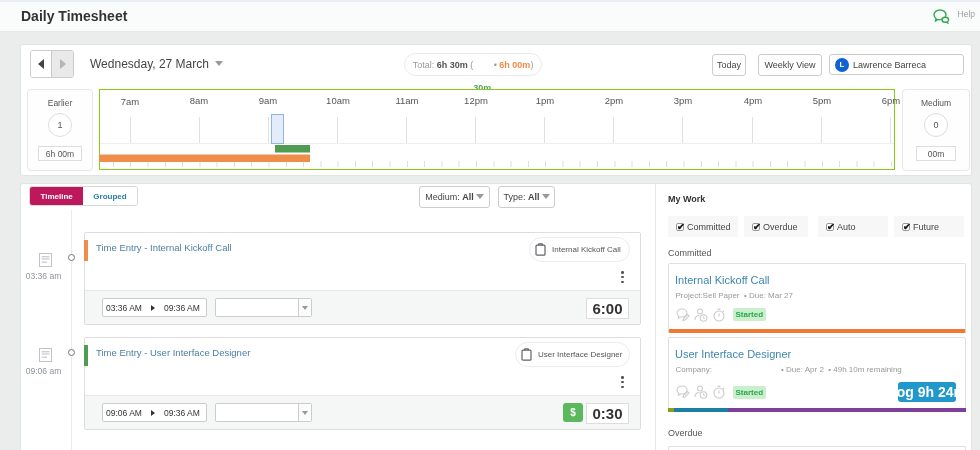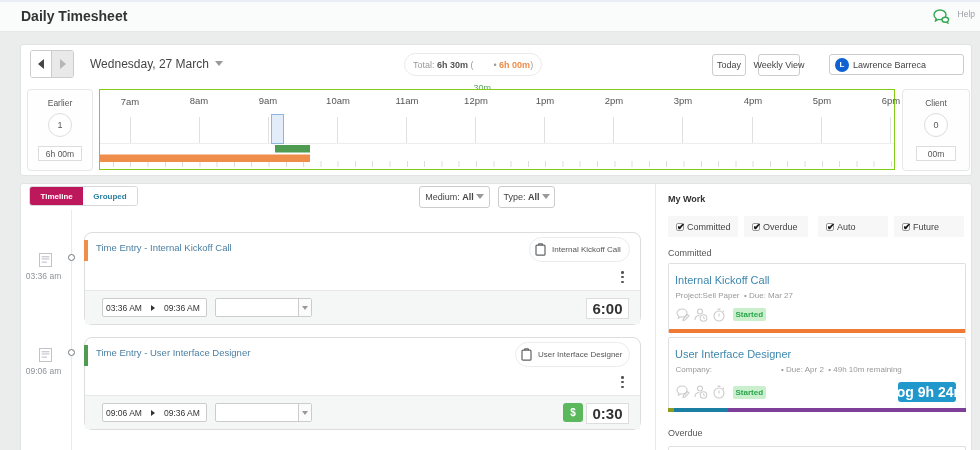--- a/index.html
+++ b/index.html
@@ -15,25 +15,25 @@
 .navg{position:absolute;left:9px;top:5px;width:44px;height:28px;border:1px solid #ccc;border-radius:3px;overflow:hidden;display:flex;}
 .navg .b{width:22px;height:100%;display:flex;align-items:center;justify-content:center;}
 .navg .b1{background:#fff;border-right:1px solid #ccc;}
 .navg .b2{background:#e9e9e9;}
 .tri-l{width:0;height:0;border-top:5px solid transparent;border-bottom:5px solid transparent;border-right:6px solid #444;}
 .tri-r{width:0;height:0;border-top:5px solid transparent;border-bottom:5px solid transparent;border-left:6px solid #b5b5b5;}
 .date{position:absolute;left:69px;top:12px;font-size:12px;color:#454545;}
 .caret{display:inline-block;width:0;height:0;border-left:4px solid transparent;border-right:4px solid transparent;border-top:5px solid #999;vertical-align:middle;margin-left:6px;margin-bottom:2px;}
 .totalpill{position:absolute;left:383px;top:8px;width:138px;height:23px;border:1px solid #eaeaea;border-radius:12px;background:#fff;font-size:9px;color:#9a9a9a;display:flex;align-items:center;justify-content:center;white-space:pre;}
 .totalpill b{color:#555;}
-.totalpill .g{color:#56a65c;font-weight:normal;margin-top:47px;}
+.totalpill .g{color:#56a65c;font-weight:bold;margin-top:47px;}
 .totalpill .o{color:#ef8c48;font-weight:bold;}
 .btn{position:absolute;height:22px;border:1px solid #ccc;border-radius:3px;background:#fff;font-size:9px;color:#444;display:flex;align-items:center;justify-content:center;white-space:nowrap;}
 #btn-today{left:691px;top:9px;width:34px;}
-#btn-weekly{left:737px;top:9px;width:42px;}
+#btn-weekly{left:737px;top:9px;width:64px;}
 .userbox{position:absolute;left:808px;top:9px;width:135px;height:21px;border:1px solid #ccc;border-radius:3px;background:#fff;display:flex;align-items:center;font-size:9px;color:#444;}
 .avatar{width:14px;height:14px;border-radius:50%;background:#0f62d2;color:#fff;font-size:8px;font-weight:bold;display:flex;align-items:center;justify-content:center;margin-left:5px;margin-right:4px;flex:none;}
 .sidebox{position:absolute;top:44px;height:82px;border:1px solid #e7e7e7;border-radius:4px;background:#fefefe;text-align:center;}
 #earlier{left:6px;width:66px;}
 #later{left:881px;width:68px;}
 .sidebox .lbl{font-size:8.5px;color:#555;margin-top:8px;}
 .sidebox .circ{width:24px;height:24px;border:1px solid #ddd;border-radius:50%;background:#fff;margin:5px auto 0;font-size:9px;color:#555;line-height:23px;}
 .sidebox .dur{width:44px;height:15px;border:1px solid #ddd;background:#fff;margin:9px auto 0;font-size:8.5px;color:#555;line-height:14px;}
 #tl{position:absolute;left:78px;top:44px;width:796px;height:81px;border:1px solid #84cc16;border-radius:0;background:#fff;}
 
@@ -44,21 +44,21 @@
 .filter{position:absolute;top:2px;height:22px;border:1px solid #ccc;border-radius:3px;background:#fff;font-size:9px;color:#444;display:flex;align-items:center;justify-content:center;white-space:pre;}
 #f1{left:276px;width:115px;}
 #f2{left:398px;width:71px;}
 #f3{left:477px;width:57px;}
 #logtime{position:absolute;left:541px;top:1px;width:81px;height:22px;border-radius:3px;background:#2ba0d9;color:#fff;font-size:9.5px;font-weight:bold;display:flex;align-items:center;justify-content:center;}
 .vdiv{position:absolute;left:634px;top:0;bottom:0;width:1px;background:#e8e8e8;}
 .gutline{position:absolute;left:50px;top:26px;bottom:0;width:1px;background:#e9ebec;}
 .gicon{position:absolute;left:18px;width:13px;height:14px;}
 .gtime{position:absolute;left:-3px;width:51px;text-align:center;font-size:8.5px;color:#8d9299;}
 .gdot{position:absolute;left:47px;width:7px;height:7px;border:1.5px solid #6f767d;border-radius:50%;background:#fff;}
-.card{position:absolute;left:63px;width:557px;border:1px solid #ddd;border-radius:8px;background:#fff;}
+.card{position:absolute;left:63px;width:557px;border:1px solid #ddd;border-radius:2px;background:#fff;}
 .accent{position:absolute;left:-1px;top:7px;width:3.5px;height:20.5px;}
 .ctitle{position:absolute;left:11px;top:9px;font-size:9.5px;color:#4b7fa3;}
 .cpill{position:absolute;top:4px;height:25px;border:1px solid #ececec;border-radius:13px;background:#fff;display:flex;align-items:center;font-size:8px;color:#555;white-space:nowrap;}
 .cpill svg{margin-left:5px;margin-right:6px;}
 .dots{position:absolute;right:16.5px;top:38px;display:flex;flex-direction:column;gap:2.2px;}
 .dots i{width:2.6px;height:2.6px;border-radius:50%;background:#555;}
 .cfoot{position:absolute;left:0;right:0;bottom:0;height:34px;background:#f5f6f6;border-top:1px solid #e8e8e8;}
 .tbox{position:absolute;left:17px;top:7px;width:105px;height:19px;border:1px solid #ccc;border-radius:2px;background:#fff;font-size:8.5px;color:#333;display:flex;align-items:center;padding-left:3px;gap:9px;white-space:pre;}
 .tri-s{width:0;height:0;border-top:3.5px solid transparent;border-bottom:3.5px solid transparent;border-left:4.5px solid #333;}
 .cwork{position:absolute;left:130px;top:7px;width:97px;height:19px;border:1px solid #ccc;border-radius:2px;background:#fff;font-size:8.5px;color:#333;}
@@ -194,21 +194,21 @@
           <line x1="791.5" y1="71" x2="791.5" y2="77"></line>
         </g>
 
       <rect x="175" y="55" width="35" height="7.5" fill="#4f9b51"></rect>
       <rect x="-1" y="64.5" width="211" height="7.5" fill="#ef8e4b"></rect>
 
       <rect x="171.5" y="24.5" width="12" height="29" fill="#e3edfa" stroke="#8fb4e0" stroke-width="1"></rect>
     </svg>
   </div>
   <div class="sidebox" id="later">
-      <div class="lbl">Client</div>
+      <div class="lbl">Medium</div>
       <div class="circ">0</div>
       <div class="dur" style="width:40px">00m</div>
     </div>
 </div>
 
 <div class="panel" id="main">
   <div class="tabs">
       <div class="tab1">Timeline</div>
       <div class="tab2">Grouped</div>
     </div>

